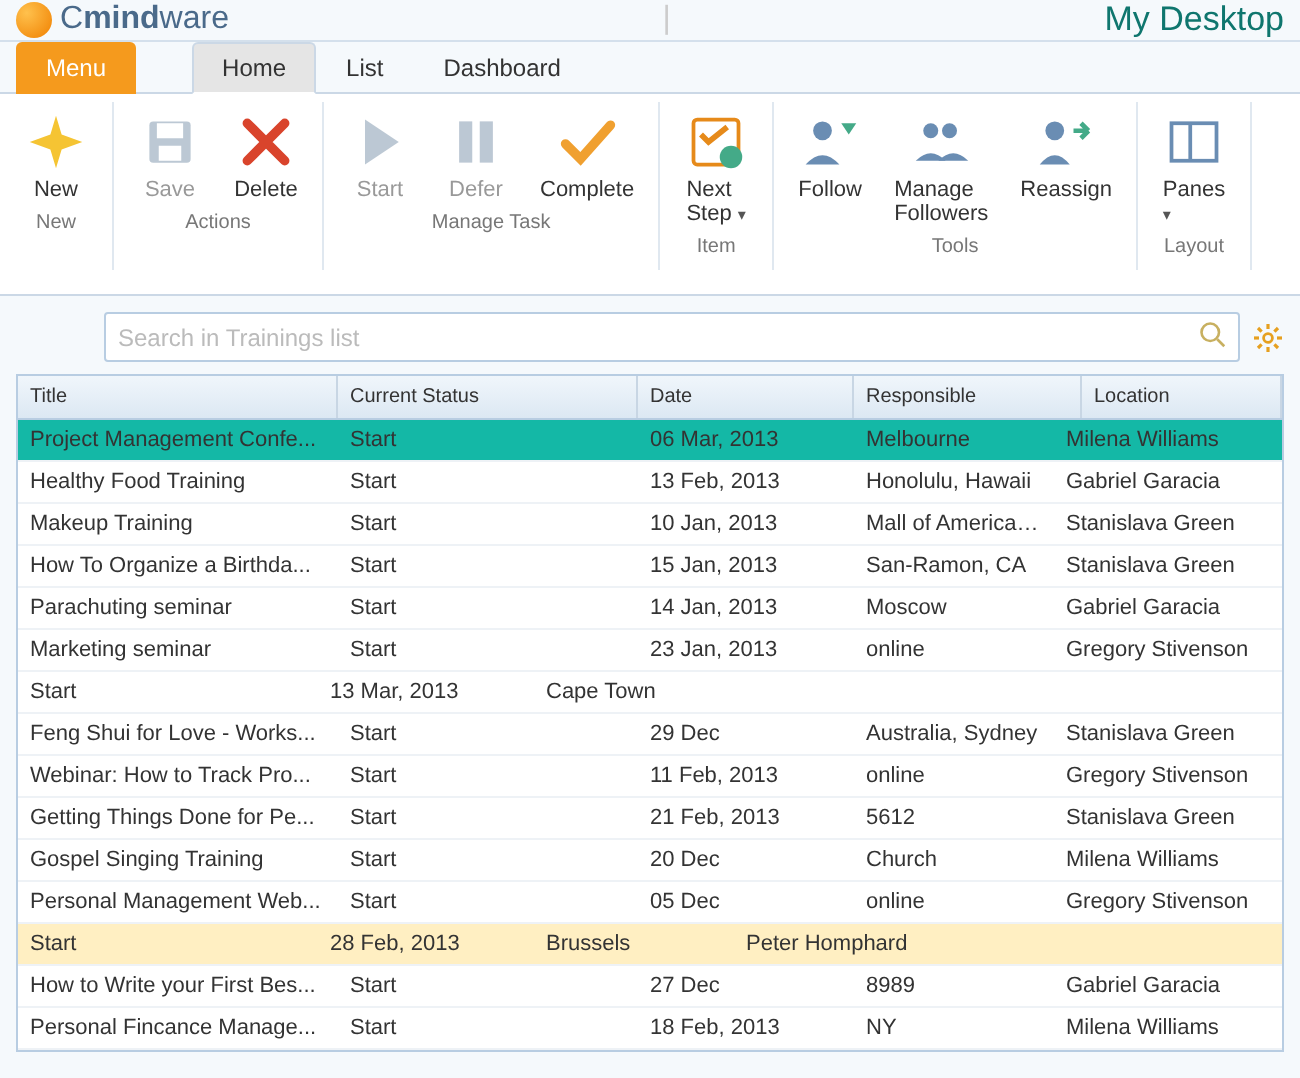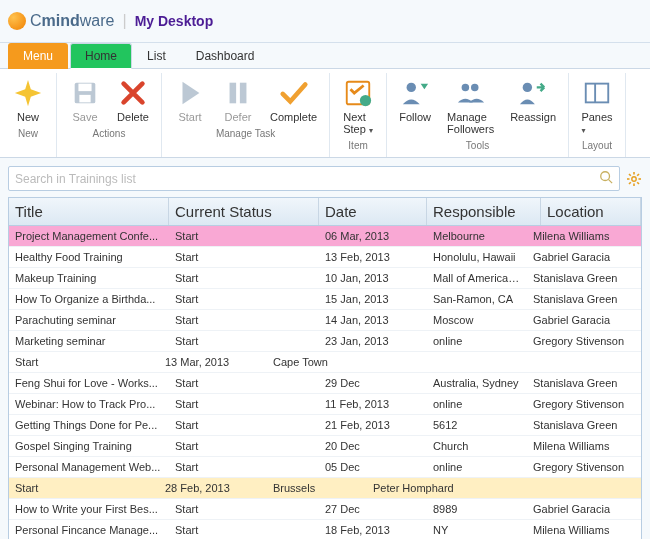--- a/index.html
+++ b/index.html
@@ -1,45 +1,45 @@
 <!DOCTYPE html>
 <html><head>
 <meta charset="utf-8">
 <style>
 * { box-sizing: border-box; margin: 0; padding: 0; }
 body { font-family: "Segoe UI", Tahoma, Arial, sans-serif; font-size: 12px; background: #f5f9fc; width: 650px; height: 539px; overflow: hidden; }
-.header { display: flex; align-items: center; padding: 12px 8px; background: #f5f9fc; border-bottom: 1px solid #d4e0ec; }
+.header { display: flex; align-items: center; padding: 0 8px; background: #f5f9fc; border-bottom: 1px solid #d4e0ec; justify-content: space-between; }
 .logo { display: flex; align-items: center; font-size: 16px; }
 .logo-dot { display: inline-block; width: 18px; height: 18px; background: radial-gradient(circle at 30% 30%, #ffc14d, #f08000); border-radius: 50%; margin-right: 4px; }
 .logo-text { color: #4a6a8a; font-weight: 400; }
 .logo-text b { font-weight: 600; }
 .divider { color: #ccc; margin: 0 8px; font-size: 16px; }
-.workspace-title { color: #4c1d95; font-size: 14px; font-weight: 700; }
+.workspace-title { color: #0f766e; font-size: 17px; font-weight: 400; }
 .tabs { display: flex; align-items: flex-start; background: #f5f9fc; padding: 0 8px; }
 .tab { padding: 5px 14px; font-size: 12px; color: #333; cursor: pointer; border: 1px solid transparent; }
 .tab.menu { background: #f59a1d; color: #fff; border-radius: 3px 3px 0 0; margin-right: 2px; }
-.tab.active { background: #22c55e; border: 1px solid #cbd8e6; border-bottom: 1px solid #fff; border-radius: 3px 3px 0 0; position: relative; z-index: 2; }
-.ribbon { display: flex; background: #fff; border-top: 1px solid #cbd8e6; border-bottom: 1px solid #cbd8e6; padding: 4px 0 0; margin-top: -1px; }
+.tab.active { background: #e5e5e5; border: 1px solid #cbd8e6; border-bottom: 1px solid #fff; border-radius: 3px 3px 0 0; position: relative; z-index: 2; margin-left: 26px; }
+.ribbon { display: flex; background: #fff; border-top: 1px solid #cbd8e6; border-bottom: 1px solid #cbd8e6; padding: 4px 0 12px; margin-top: -1px; }
 .ribbon-group { display: flex; flex-direction: column; align-items: center; border-right: 1px solid #e0e8f0; padding: 2px 4px; }
 .ribbon-buttons { display: flex; }
 .ribbon-btn { display: flex; flex-direction: column; align-items: center; padding: 2px 8px; cursor: pointer; font-size: 11px; color: #333; min-width: 44px; }
 .ribbon-btn.disabled { color: #999; }
 .ribbon-btn .icon { width: 32px; height: 32px; display: flex; align-items: center; justify-content: center; margin-bottom: 2px; }
 .group-label { font-size: 10px; color: #777; padding: 3px 0 4px; }
 .content { padding: 8px; }
 .search-row { display: flex; align-items: center; gap: 6px; margin-bottom: 6px; }
-.search-box { flex: 1; display: flex; align-items: center; border: 1px solid #b8cde2; background: #fff; border-radius: 2px; padding: 3px 6px; }
+.search-box { flex: 1; display: flex; align-items: center; border: 1px solid #b8cde2; background: #fff; border-radius: 2px; padding: 3px 6px; margin-left: 44px; }
 .search-input { flex: 1; border: none; outline: none; font-size: 12px; color: #888; background: transparent; }
 .search-input::placeholder { color: #bbb; }
 .gear { width: 16px; height: 16px; cursor: pointer; color: #e6a020; display: flex; align-items: center; justify-content: center; }
 .grid { border: 1px solid #b8cde2; background: #fff; }
 .grid-header { display: flex; background: linear-gradient(#f0f6fb, #dce8f3); border-bottom: 1px solid #b8cde2; }
-.grid-header .cell { padding: 5px 6px; font-size: 15px; color: #333; border-right: 1px solid #c8d6e4; }
+.grid-header .cell { padding: 5px 6px; font-size: 10px; color: #333; border-right: 1px solid #c8d6e4; }
 .grid-body .row { display: flex; border-bottom: 1px solid #eef2f6; }
-.grid-body .row.selected { background: #f9a8d4; }
+.grid-body .row.selected { background: #14b8a6; }
 .grid-body .row.highlighted { background: #ffefc2; }
 .grid-body .cell { padding: 4px 6px; font-size: 11px; color: #333; white-space: nowrap; overflow: hidden; text-overflow: ellipsis; }
 .col-title { width: 160px; }
 .col-status { width: 150px; }
 .col-date { width: 108px; }
 .col-location { width: 100px; }
 .col-resp { flex: 1; }
 .chev { font-size: 8px; color: #555; }
 </style>
 </head>

